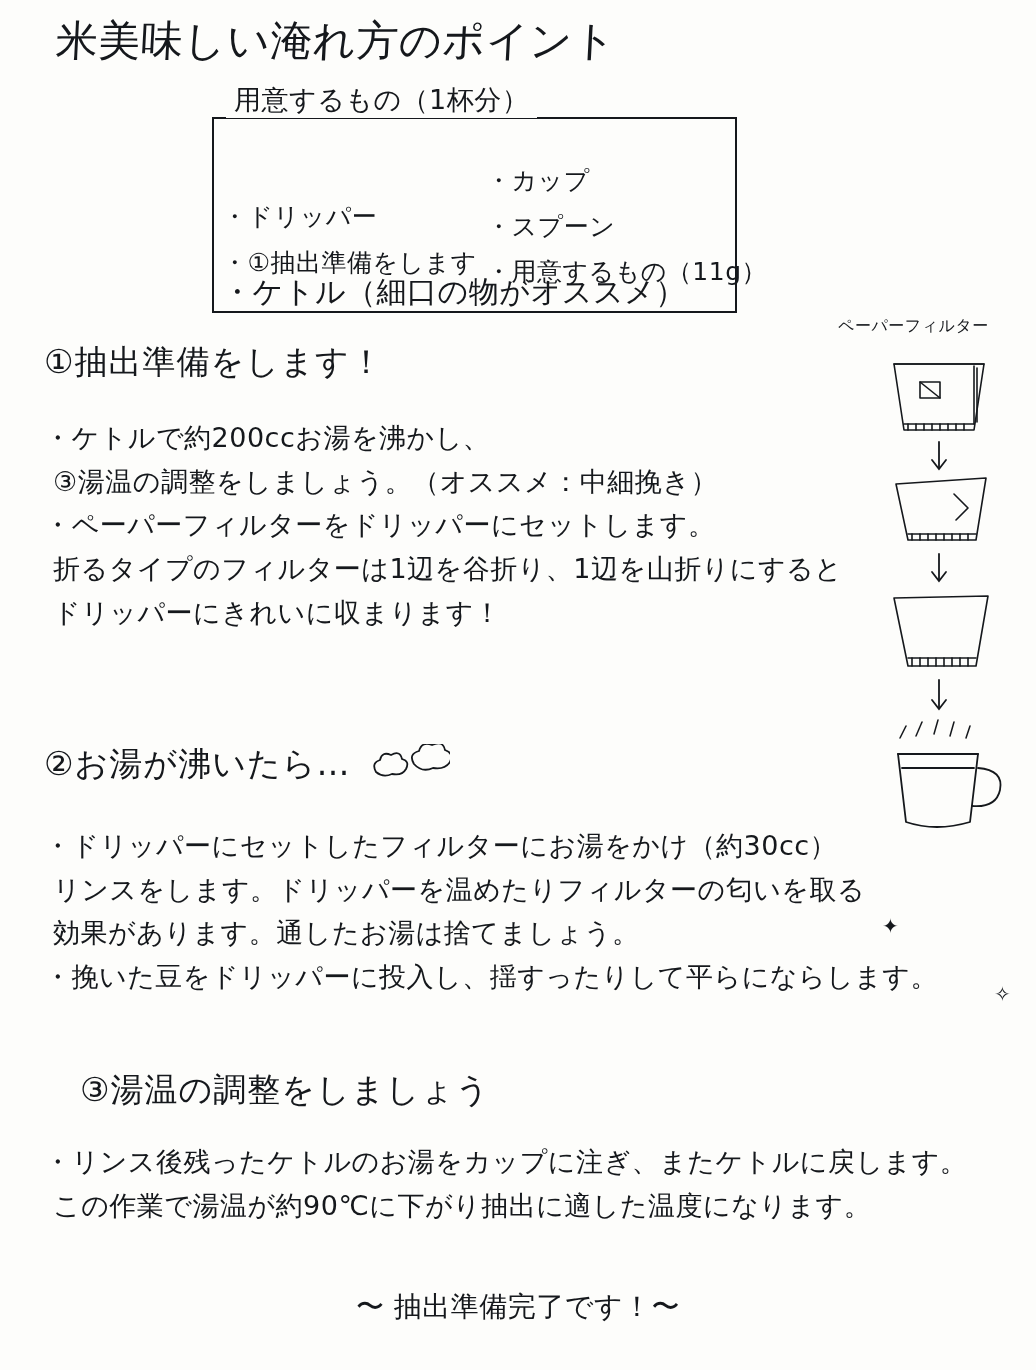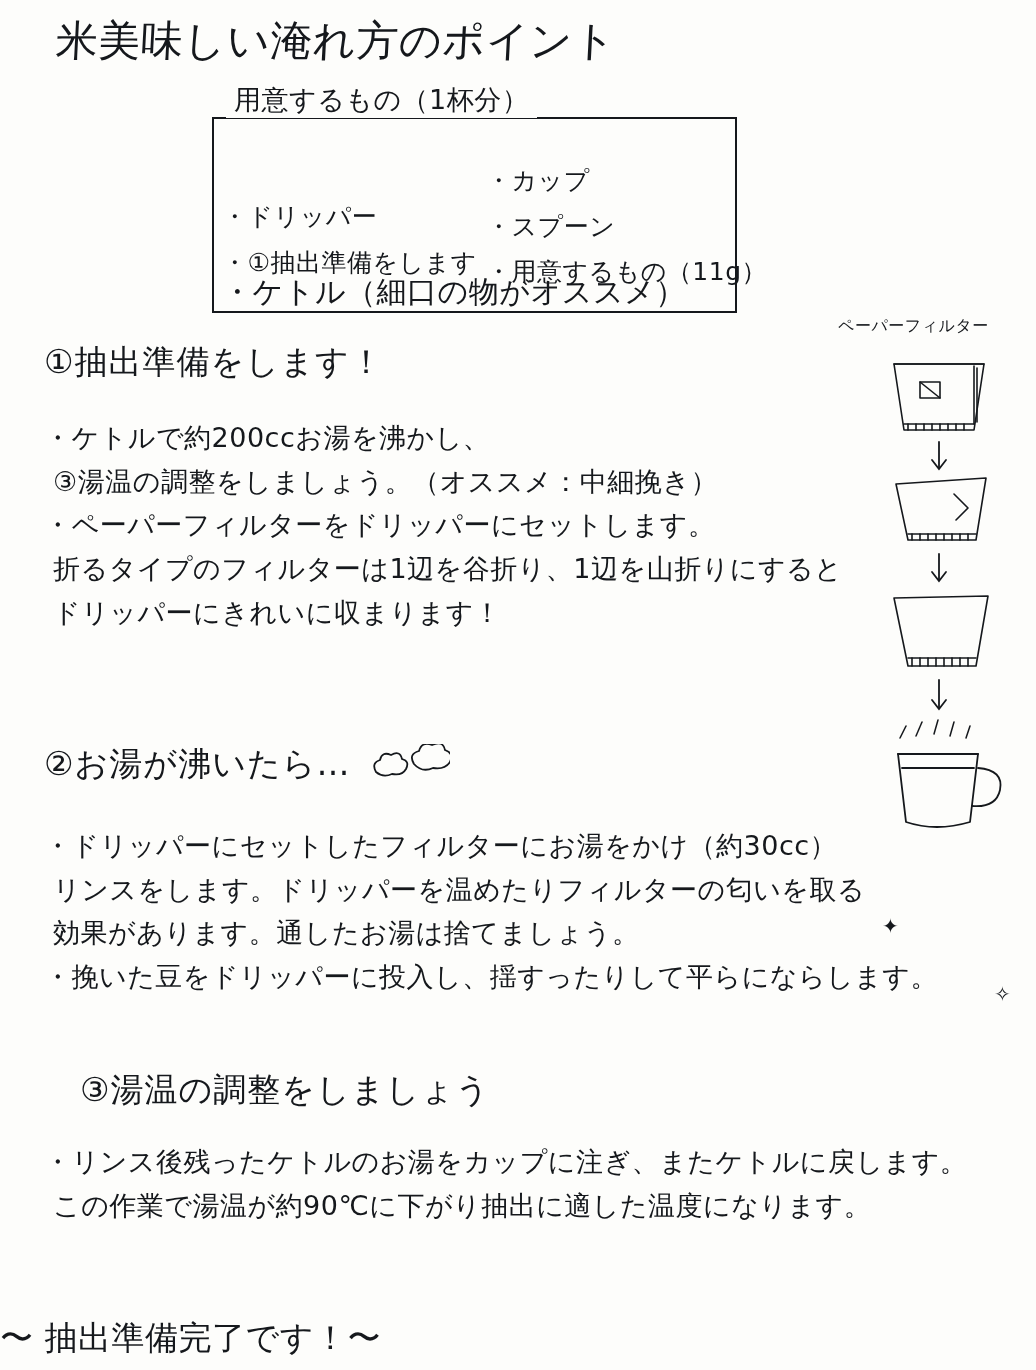--- a/index.html
+++ b/index.html
@@ -97,22 +97,23 @@
   .s2-head { left: 44px; top: 742px; text-align: right; }
   .s2-body { left: 44px; top: 824px; }
 
   .s3-head { left: 44px; top: 1068px; margin-left: 36px; }
   .s3-body { left: 44px; top: 1140px; }
 
   .footer {
     position: absolute;
     left: 0;
     right: 0;
-    top: 1316px;
-    font-size: 33px;
+    top: 1288px;
+    text-align: center;
+    font-size: 28px;
   }
 
   
   .illus {
     position: absolute;
     left: 836px;
     top: 312px;
     width: 196px;
     height: 540px;
   }

